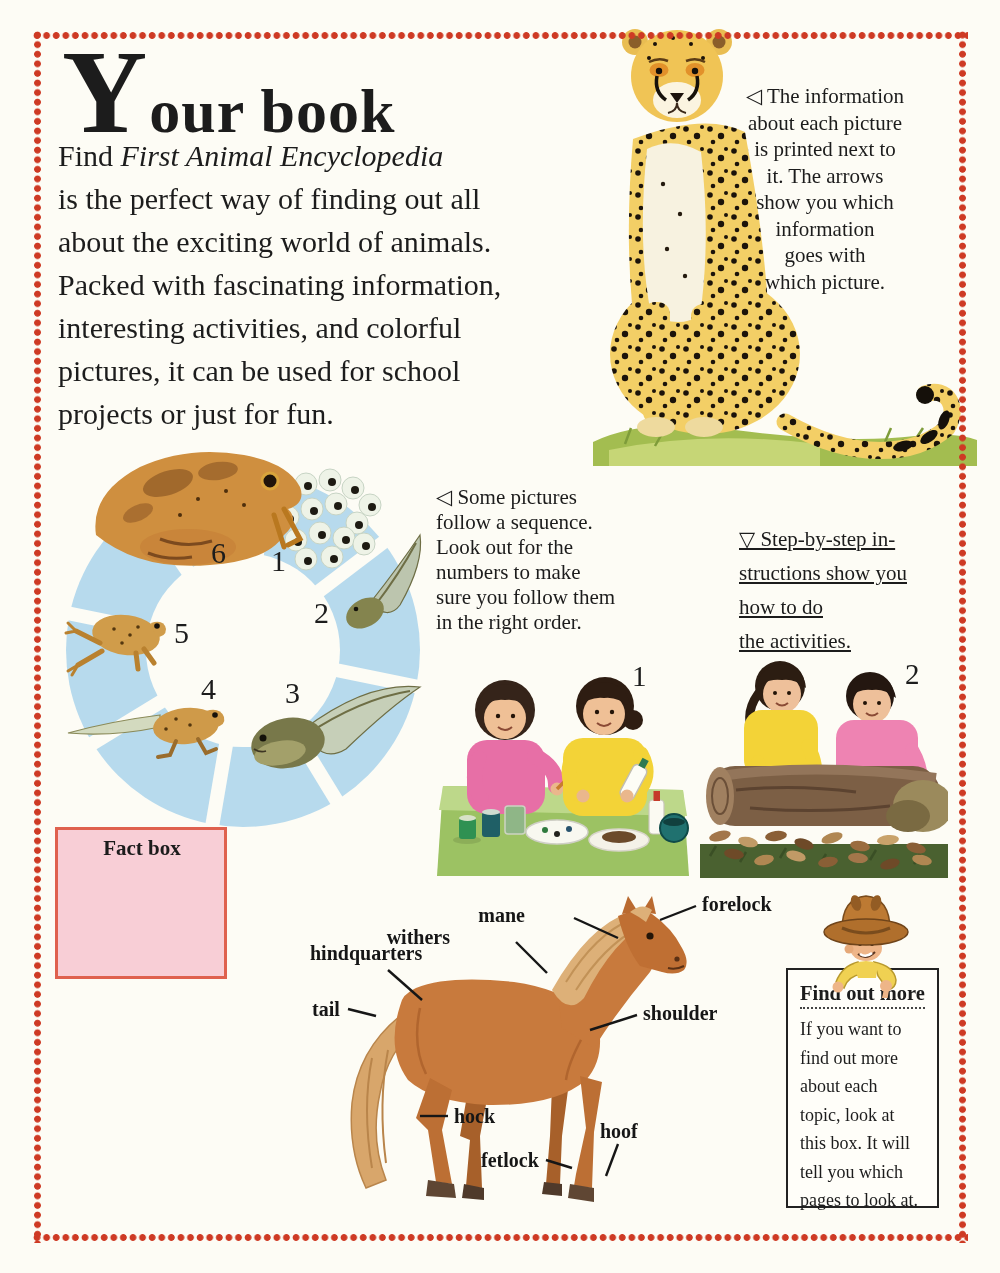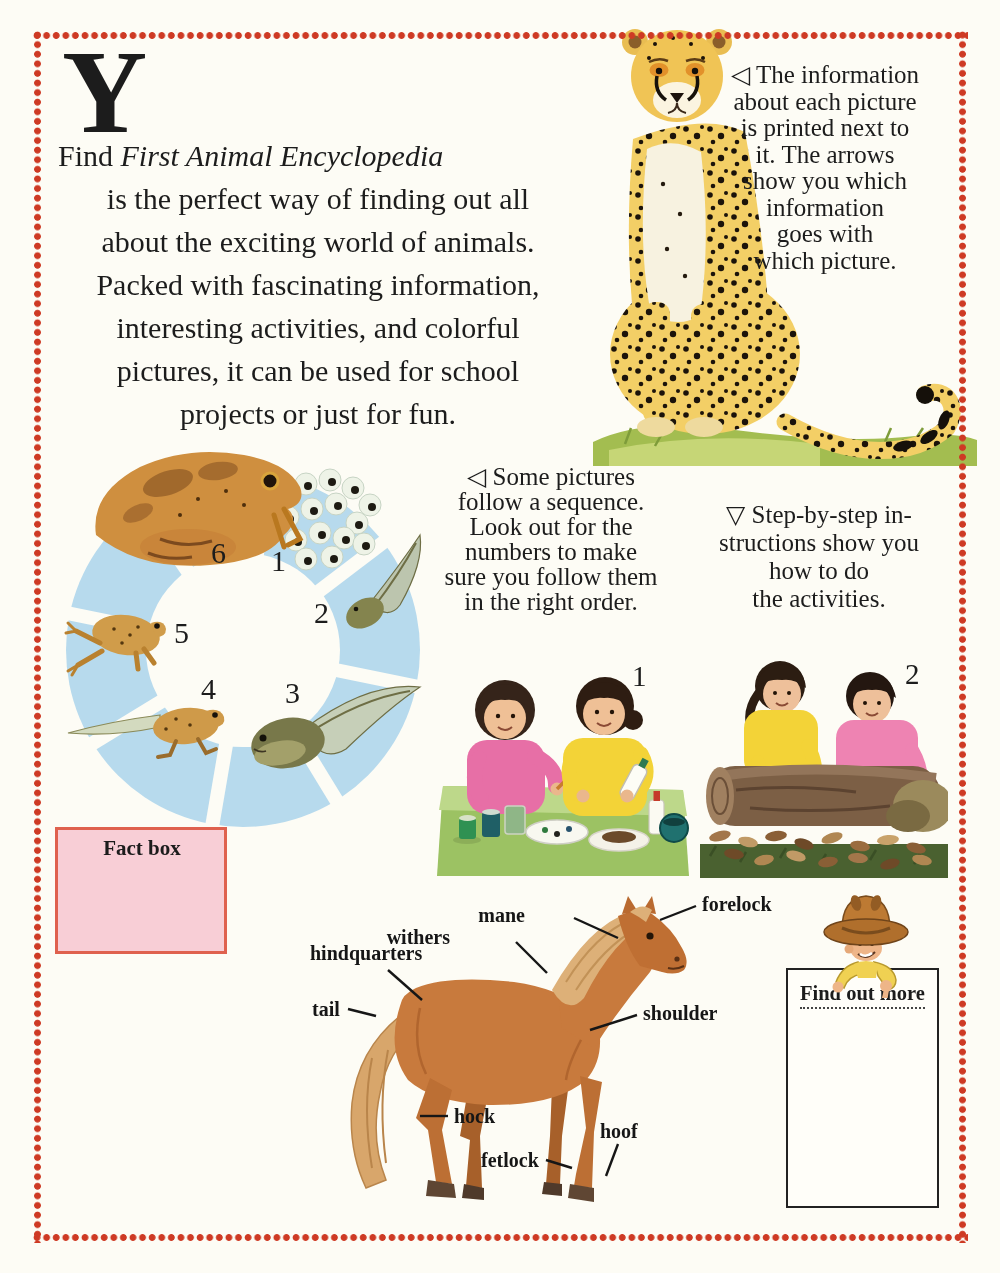--- a/index.html
+++ b/index.html
@@ -15,32 +15,32 @@
         background-size:11px 9.6px;background-repeat:repeat-y;}
   .bd-top{top:30px;} .bd-bottom{top:1232px;}
   .bd-left{left:32px;} .bd-right{right:32px;}
 
   .title{position:absolute;left:62px;top:34px;display:flex;align-items:baseline;font-weight:bold;}
   .title .dropcap{font-size:118px;line-height:1;letter-spacing:2px;}
   .title .rest{font-size:62px;line-height:1;letter-spacing:1px;}
 
   .intro{position:absolute;left:58px;top:134px;width:520px;font-size:30px;line-height:43px;}
   .intro .lead i{font-style:italic;}
-  .preline{white-space:pre-line;text-align:center;}
-
-  .note{position:absolute;font-size:25px;line-height:27px;z-index:2;}
+  .preline{white-space:pre-line;}
+
+  .note{position:absolute;font-size:21px;line-height:27px;z-index:2;margin-top:21px;}
   .note-cheetah{left:714px;top:62px;width:222px;text-align:center;line-height:26.5px;}
   .note-seq{left:436px;top:464px;width:230px;line-height:25px;}
-  .note-steps{left:714px;top:501px;width:210px;line-height:28px;}
+  .note-steps{left:739px;top:501px;width:210px;line-height:34px;text-decoration:underline;}
   .note-labels{left:122px;top:986px;width:200px;line-height:27px;}
 
   .art{position:absolute;}
   .num{position:absolute;font-size:29px;z-index:2;}
 
-  .fact-box{position:absolute;left:55px;top:827px;width:172px;height:127px;box-sizing:border-box;
+  .fact-box{position:absolute;left:55px;top:827px;width:172px;height:152px;box-sizing:border-box;
             background:#f8ced6;border:3px solid #df614e;padding:6px 8px 4px 10px;z-index:2;}
   .fact-box h3{margin:0 0 2px 0;text-align:center;font-size:21px;}
   .fact-box .fb-body{font-size:18.5px;line-height:23px;}
 
   .fom-box{position:absolute;left:786px;top:968px;width:153px;height:240px;box-sizing:border-box;
            background:#fffef9;border:2px solid #222;padding:12px 10px 8px 12px;z-index:2;}
   .fom-box h3{margin:0 0 6px 0;font-size:20.5px;display:inline-block;
               border-bottom:2px dotted #444;padding-bottom:2px;}
   .fom-box .fom-body{font-size:18px;line-height:28.5px;}
   .cowboy{position:absolute;left:814px;top:886px;z-index:3;}
@@ -53,20 +53,21 @@
 
 <div class="page">
 
   <div class="bd bd-h bd-top"></div>
   <div class="bd bd-h bd-bottom"></div>
   <div class="bd bd-v bd-left"></div>
   <div class="bd bd-v bd-right"></div>
 
   <div class="title">
     <span class="dropcap">Y</span>
+      <span class="rest">our book</span>
   </div>
 
   <div class="intro">
     <div class="lead"><span>Find </span><i>First Animal Encyclopedia</i></div>
     <div class="preline">is the perfect way of finding out all
 about the exciting world of animals.
 Packed with fascinating information,
 interesting activities, and colorful
 pictures, it can be used for school
 projects or just for fun.</div>
@@ -421,20 +422,27 @@
     <text class="lbl" x="10" y="82">hindquarters</text>
     <text class="lbl" x="12" y="138">tail</text>
     <text class="lbl" x="343" y="142">shoulder</text>
     <text class="lbl" x="154" y="245">hock</text>
     <text class="lbl" x="181" y="289">fetlock</text>
     <text class="lbl" x="300" y="260">hoof</text>
   </svg>
 
   <div class="fom-box">
     <h3>Find out more</h3>
+    <div class="fom-body preline">If you want to
+find out more
+about each
+topic, look at
+this box. It will
+tell you which
+pages to look at.</div>
   </div>
 
   <svg class="cowboy" width="104" height="112" viewBox="0 0 104 112">
 
     <path d="M22 96 Q28 80 44 76 L48 88 Q34 90 30 102 Z" fill="#f0d152" stroke="#b8992e" stroke-width="1.5"></path>
     <circle cx="24" cy="101" r="5.5" fill="#eeb588"></circle>
 
     <path d="M60 76 Q80 80 82 94 Q82 102 74 104 L64 90 Z" fill="#f0d152" stroke="#b8992e" stroke-width="1.5"></path>
     <circle cx="72" cy="100" r="6" fill="#eeb588"></circle>
     <path d="M70 103 L67 116 L73 116 L75 104 Z" fill="#eeb588"></path>

